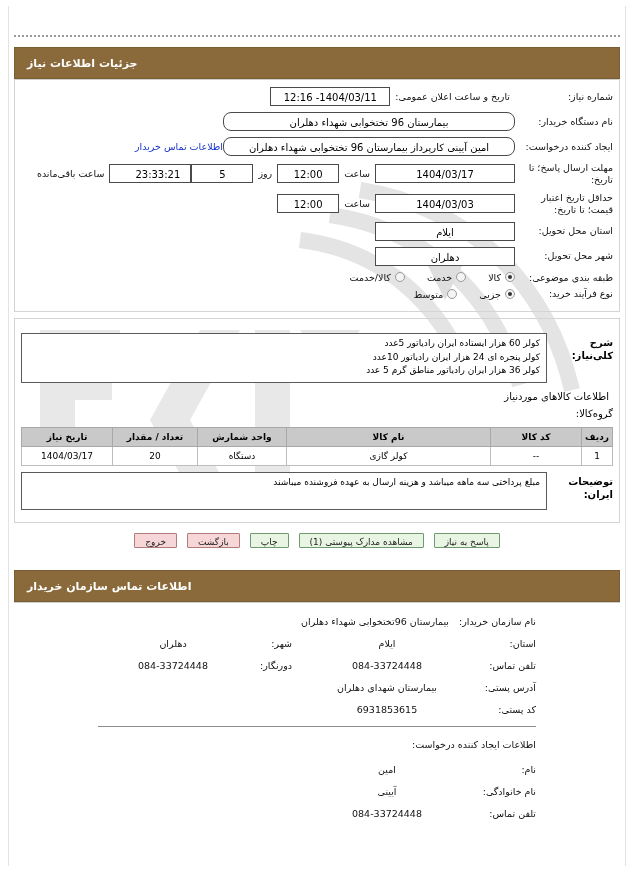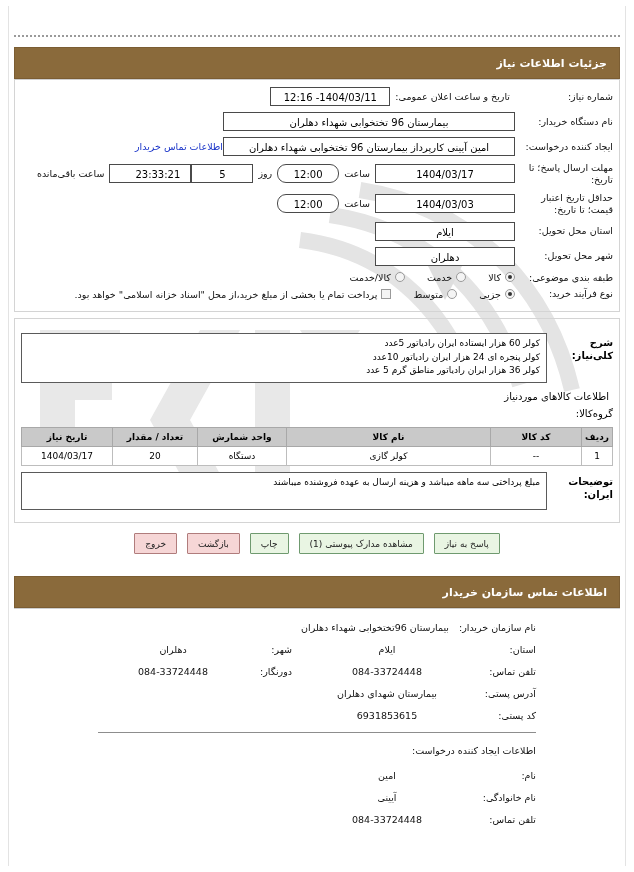--- a/index.html
+++ b/index.html
@@ -54,20 +54,21 @@
     height: 30px;
     background: #8a6a3b;
     color: #ffffff;
     font-size: 11px;
     font-weight: bold;
     display: flex;
     align-items: center;
     padding: 0 12px;
     border: 1px solid #7b5d33;
     box-shadow: 0 1px 0 #cfcfcf;
+    justify-content: flex-end;
   }
   .sec-header.second { margin-top: 22px; }
 
   
   .panel {
     border: 1px solid #d4d4d4;
     border-top: none;
     background: transparent;
     padding: 8px 6px 6px 6px;
   }
@@ -102,25 +103,25 @@
     line-height: 19px;
     font-size: 10px;
     padding: 0 5px;
     box-sizing: border-box;
     text-align: center;
     color: #000;
     overflow: hidden;
     white-space: nowrap;
   }
   .fbox.wide   { width: 140px; }
-  .fbox.xxwide { width: 292px; }
+  .fbox.xxwide { width: 292px; border-radius: 8px; }
   .fbox.med    { width: 120px; }
   .fbox.sm     { width: 62px; }
   .fbox.tiny   { width: 82px; padding-left: 20px; }
-  .fbox.time   { width: 62px; border-radius: 9px; }
+  .fbox.time   { width: 62px; }
   .inline-label {
     font-size: 9.5px;
     padding: 0 5px;
     white-space: nowrap;
     color: #111;
   }
   .link {
     color: #1833c8;
     font-size: 9.5px;
     text-decoration: none;
@@ -271,21 +272,21 @@
     align-items: center;
     gap: 10px;
     margin: 10px 0 6px 0;
   }
   .btn {
     font-size: 9px;
     padding: 2px 10px;
     border: 1px solid #6f9a6f;
     background: #e9f5e3;
     color: #222;
-    height: 21px;
+    height: 15px;
     line-height: 12px;
     box-sizing: border-box;
     cursor: pointer;
     white-space: nowrap;
     border-radius: 1px;
     font-family: inherit;
   }
   .btn.red {
     background: #f6d6d6;
     border-color: #b07c7c;
@@ -438,24 +439,20 @@
 
       <div class="radio-row">
         <span class="flabel">نوع فرآیند خرید:</span>
         <span class="opt">
           <span class="radio on"></span>
           <span>جزیی</span>
         </span>
         <span class="opt">
           <span class="radio"></span>
           <span>متوسط</span>
-        </span>
-        <span class="opt">
-          <span class="checkbox"></span>
-          <span>پرداخت تمام یا بخشی از مبلغ خرید،از محل "اسناد خزانه اسلامی" خواهد بود.</span>
         </span>
       </div>
 
     </div>
 
     <div class="panel-sub">
 
       <div class="desc-row">
         <span class="desc-label">شرح کلی‌نیاز:</span>
         <div class="desc-box">

